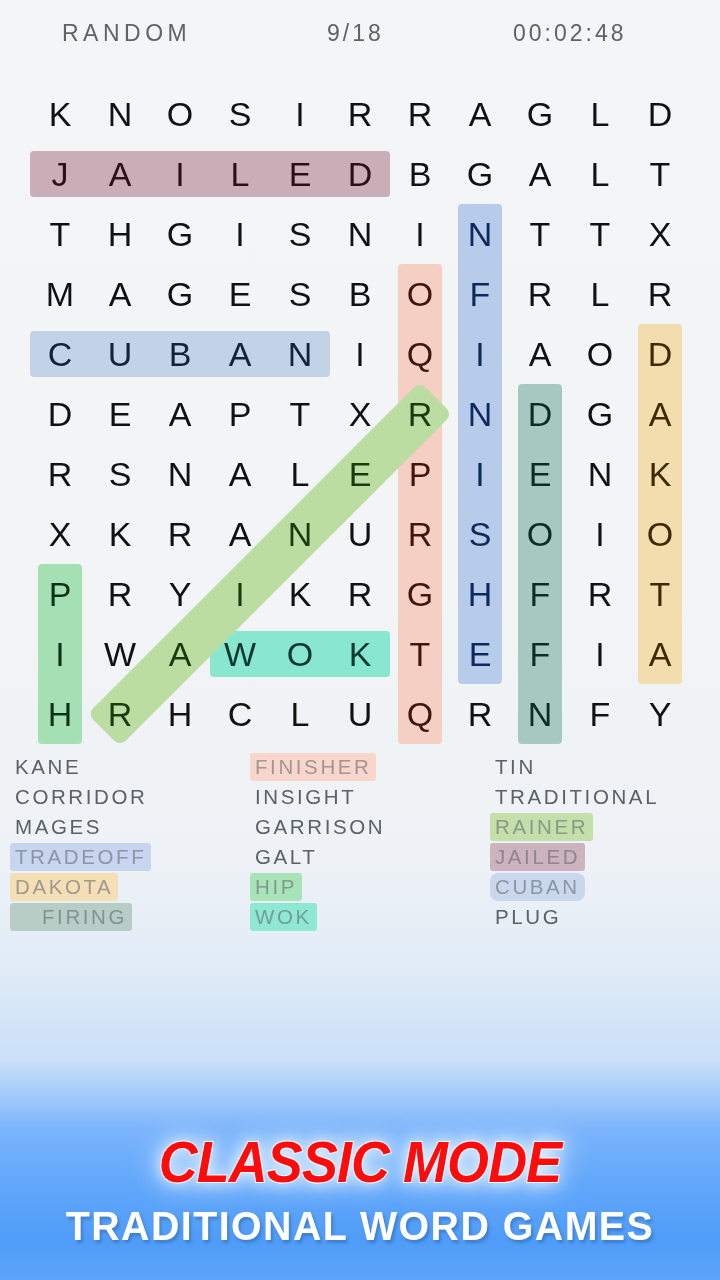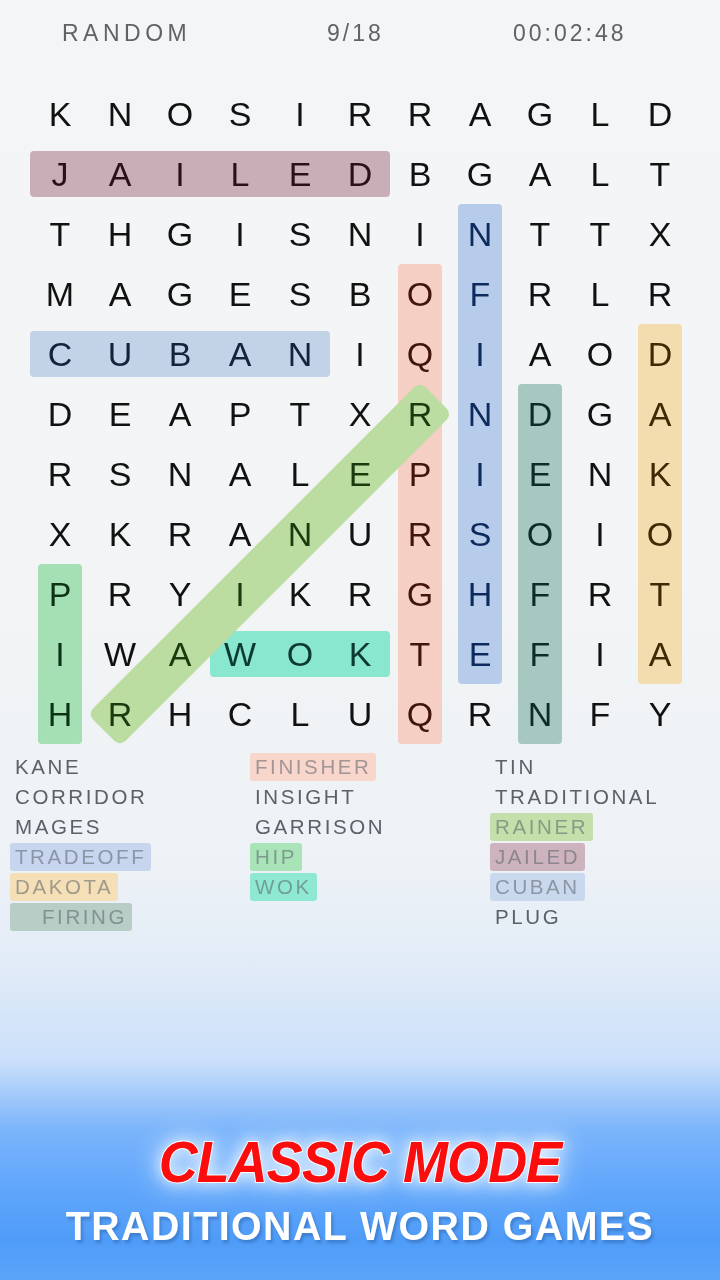--- a/index.html
+++ b/index.html
@@ -279,29 +279,30 @@
       <div class="wl-word"><span>CORRIDOR</span></div>
       <div class="wl-word"><span>MAGES</span></div>
       <div class="wl-word found"><span style="background: rgb(199, 213, 238);">TRADEOFF</span></div>
       <div class="wl-word found"><span style="background: rgb(245, 223, 182);">DAKOTA</span></div>
       <div class="wl-word found"><span style="background: rgb(183, 205, 198); padding-left: 32px;">FIRING</span></div>
     </div>
   <div id="wl-col-1" class="wl-col">
       <div class="wl-word found"><span style="background: rgb(248, 214, 203);">FINISHER</span></div>
       <div class="wl-word"><span>INSIGHT</span></div>
       <div class="wl-word"><span>GARRISON</span></div>
+      <div class="wl-word"><span>GALT</span></div>
       <div class="wl-word found"><span style="background: rgb(169, 228, 184);">HIP</span></div>
       <div class="wl-word found"><span style="background: rgb(143, 232, 210);">WOK</span></div>
     </div>
   <div id="wl-col-2" class="wl-col">
       <div class="wl-word"><span>TIN</span></div>
       <div class="wl-word"><span>TRADITIONAL</span></div>
       <div class="wl-word found"><span style="background: rgb(196, 223, 170);">RAINER</span></div>
       <div class="wl-word found"><span style="background: rgb(205, 179, 189);">JAILED</span></div>
-      <div class="wl-word found"><span style="background: rgb(201, 216, 236);">CUBAN</span></div>
+      <div class="wl-word found"><span style="background: rgb(201, 216, 236); border-radius: 8px;">CUBAN</span></div>
       <div class="wl-word"><span>PLUG</span></div>
     </div>
 </div>
 
 <div id="banner">
   <div id="banner-title">CLASSIC MODE</div>
   <div id="banner-sub">TRADITIONAL WORD GAMES</div>
 </div>
 
 </body></html>

